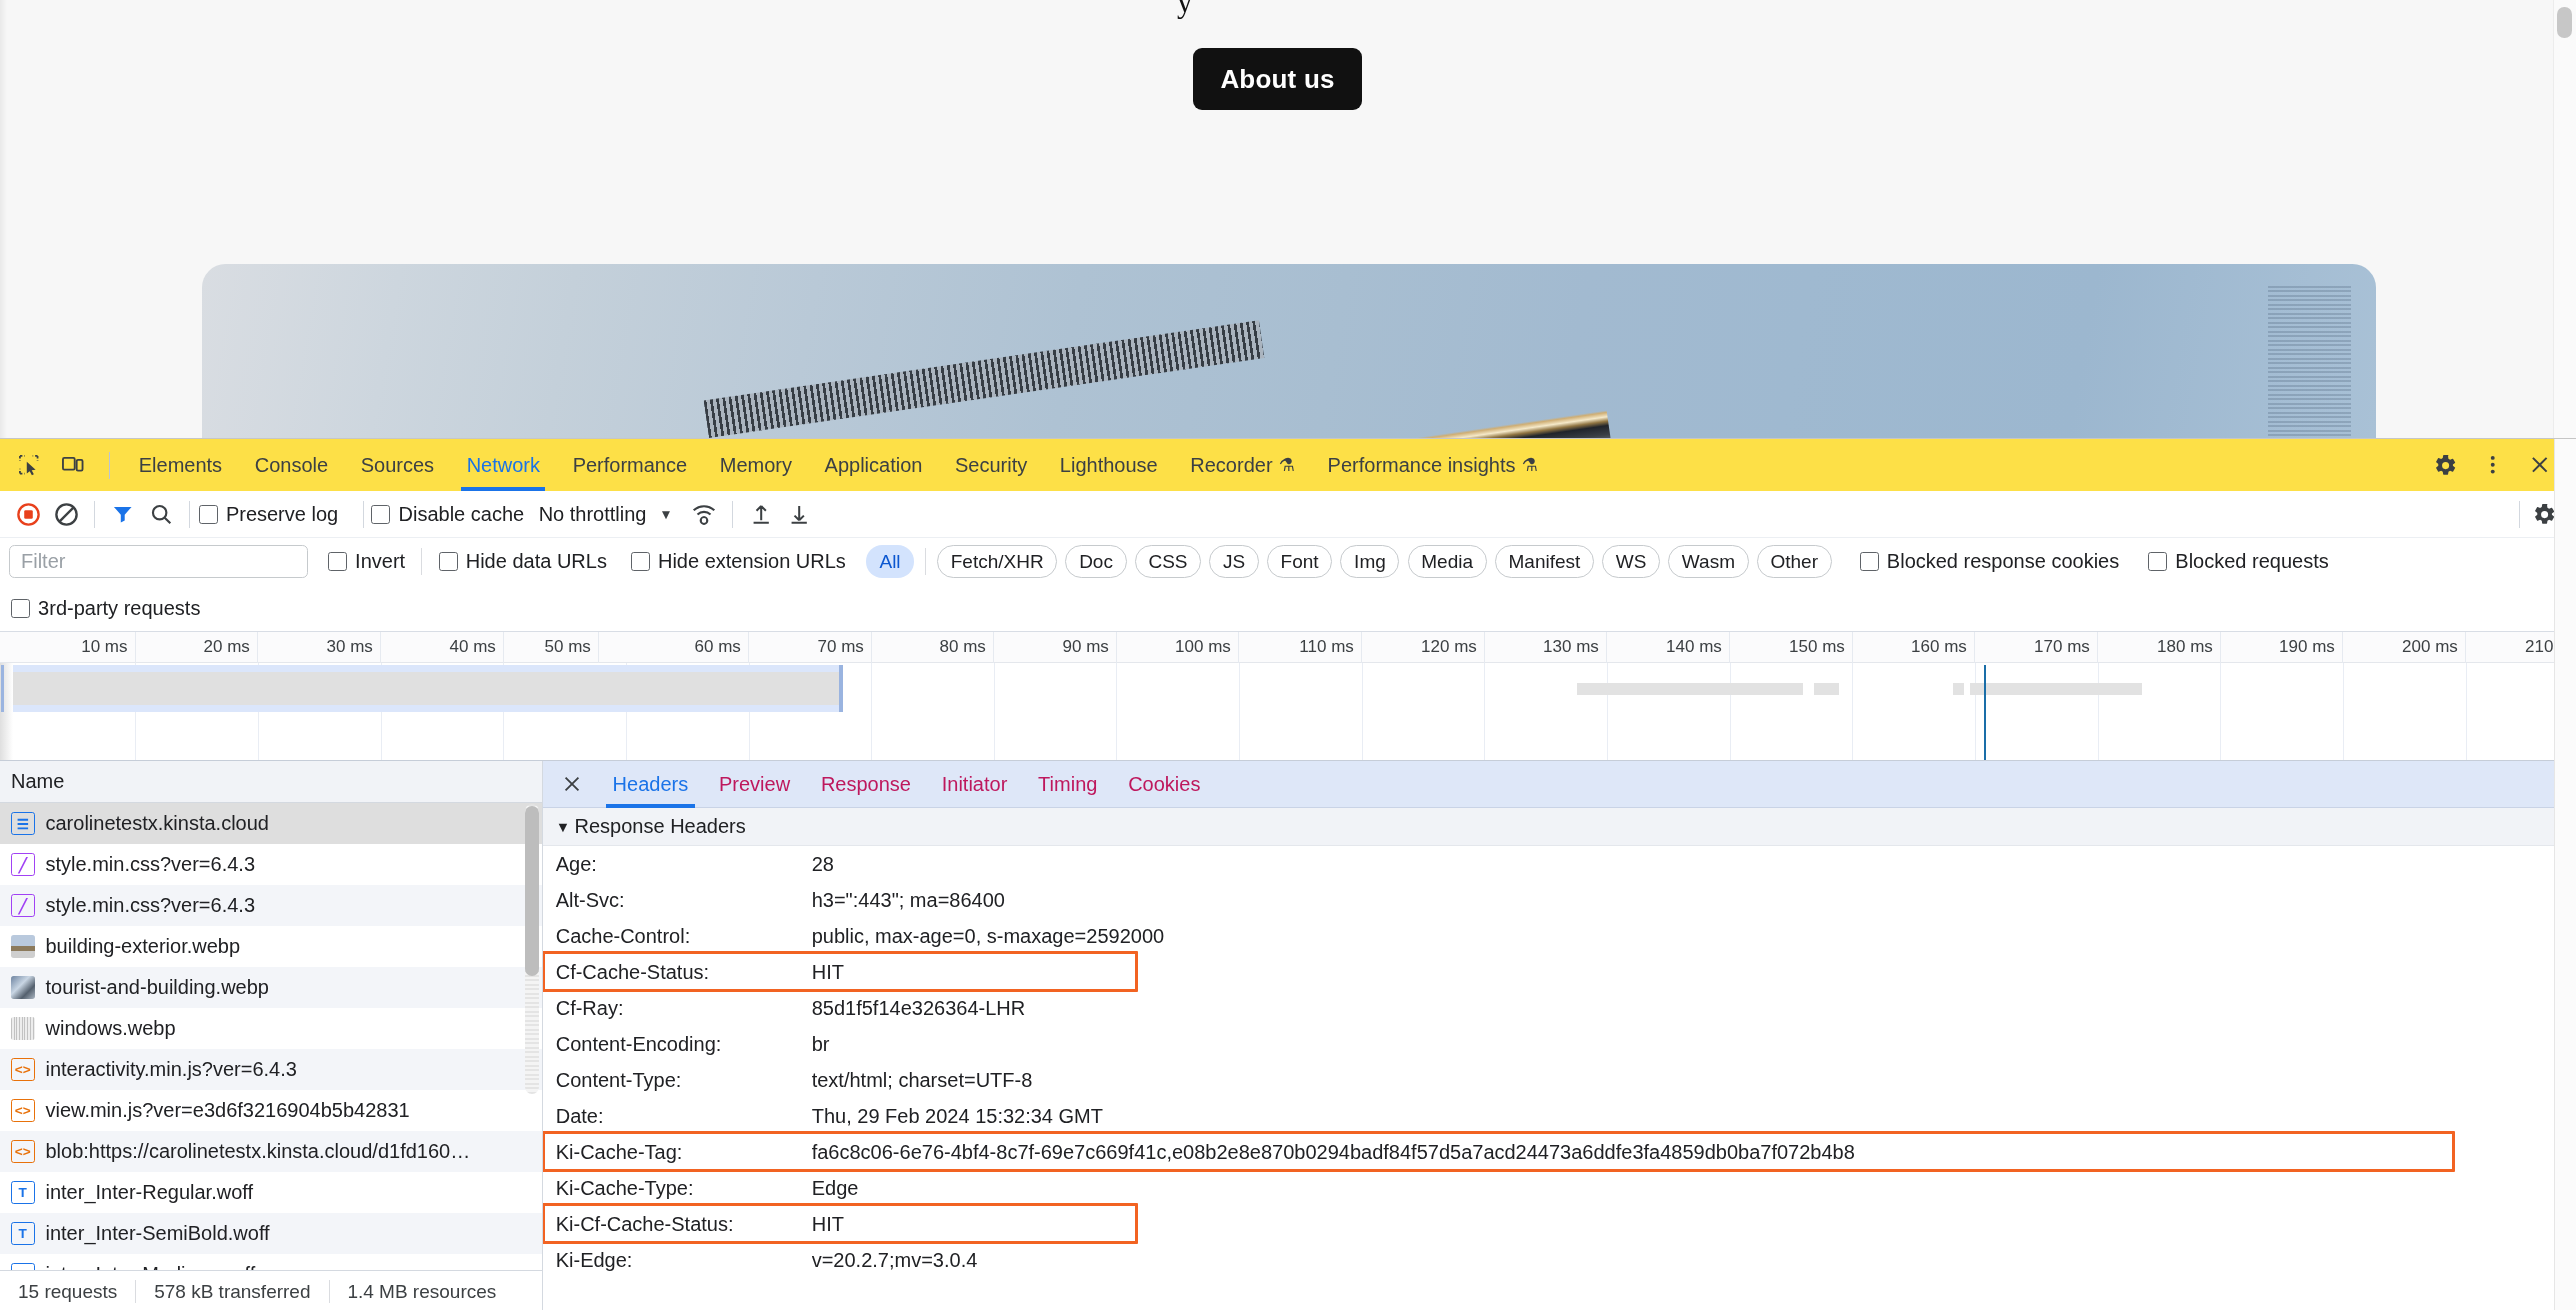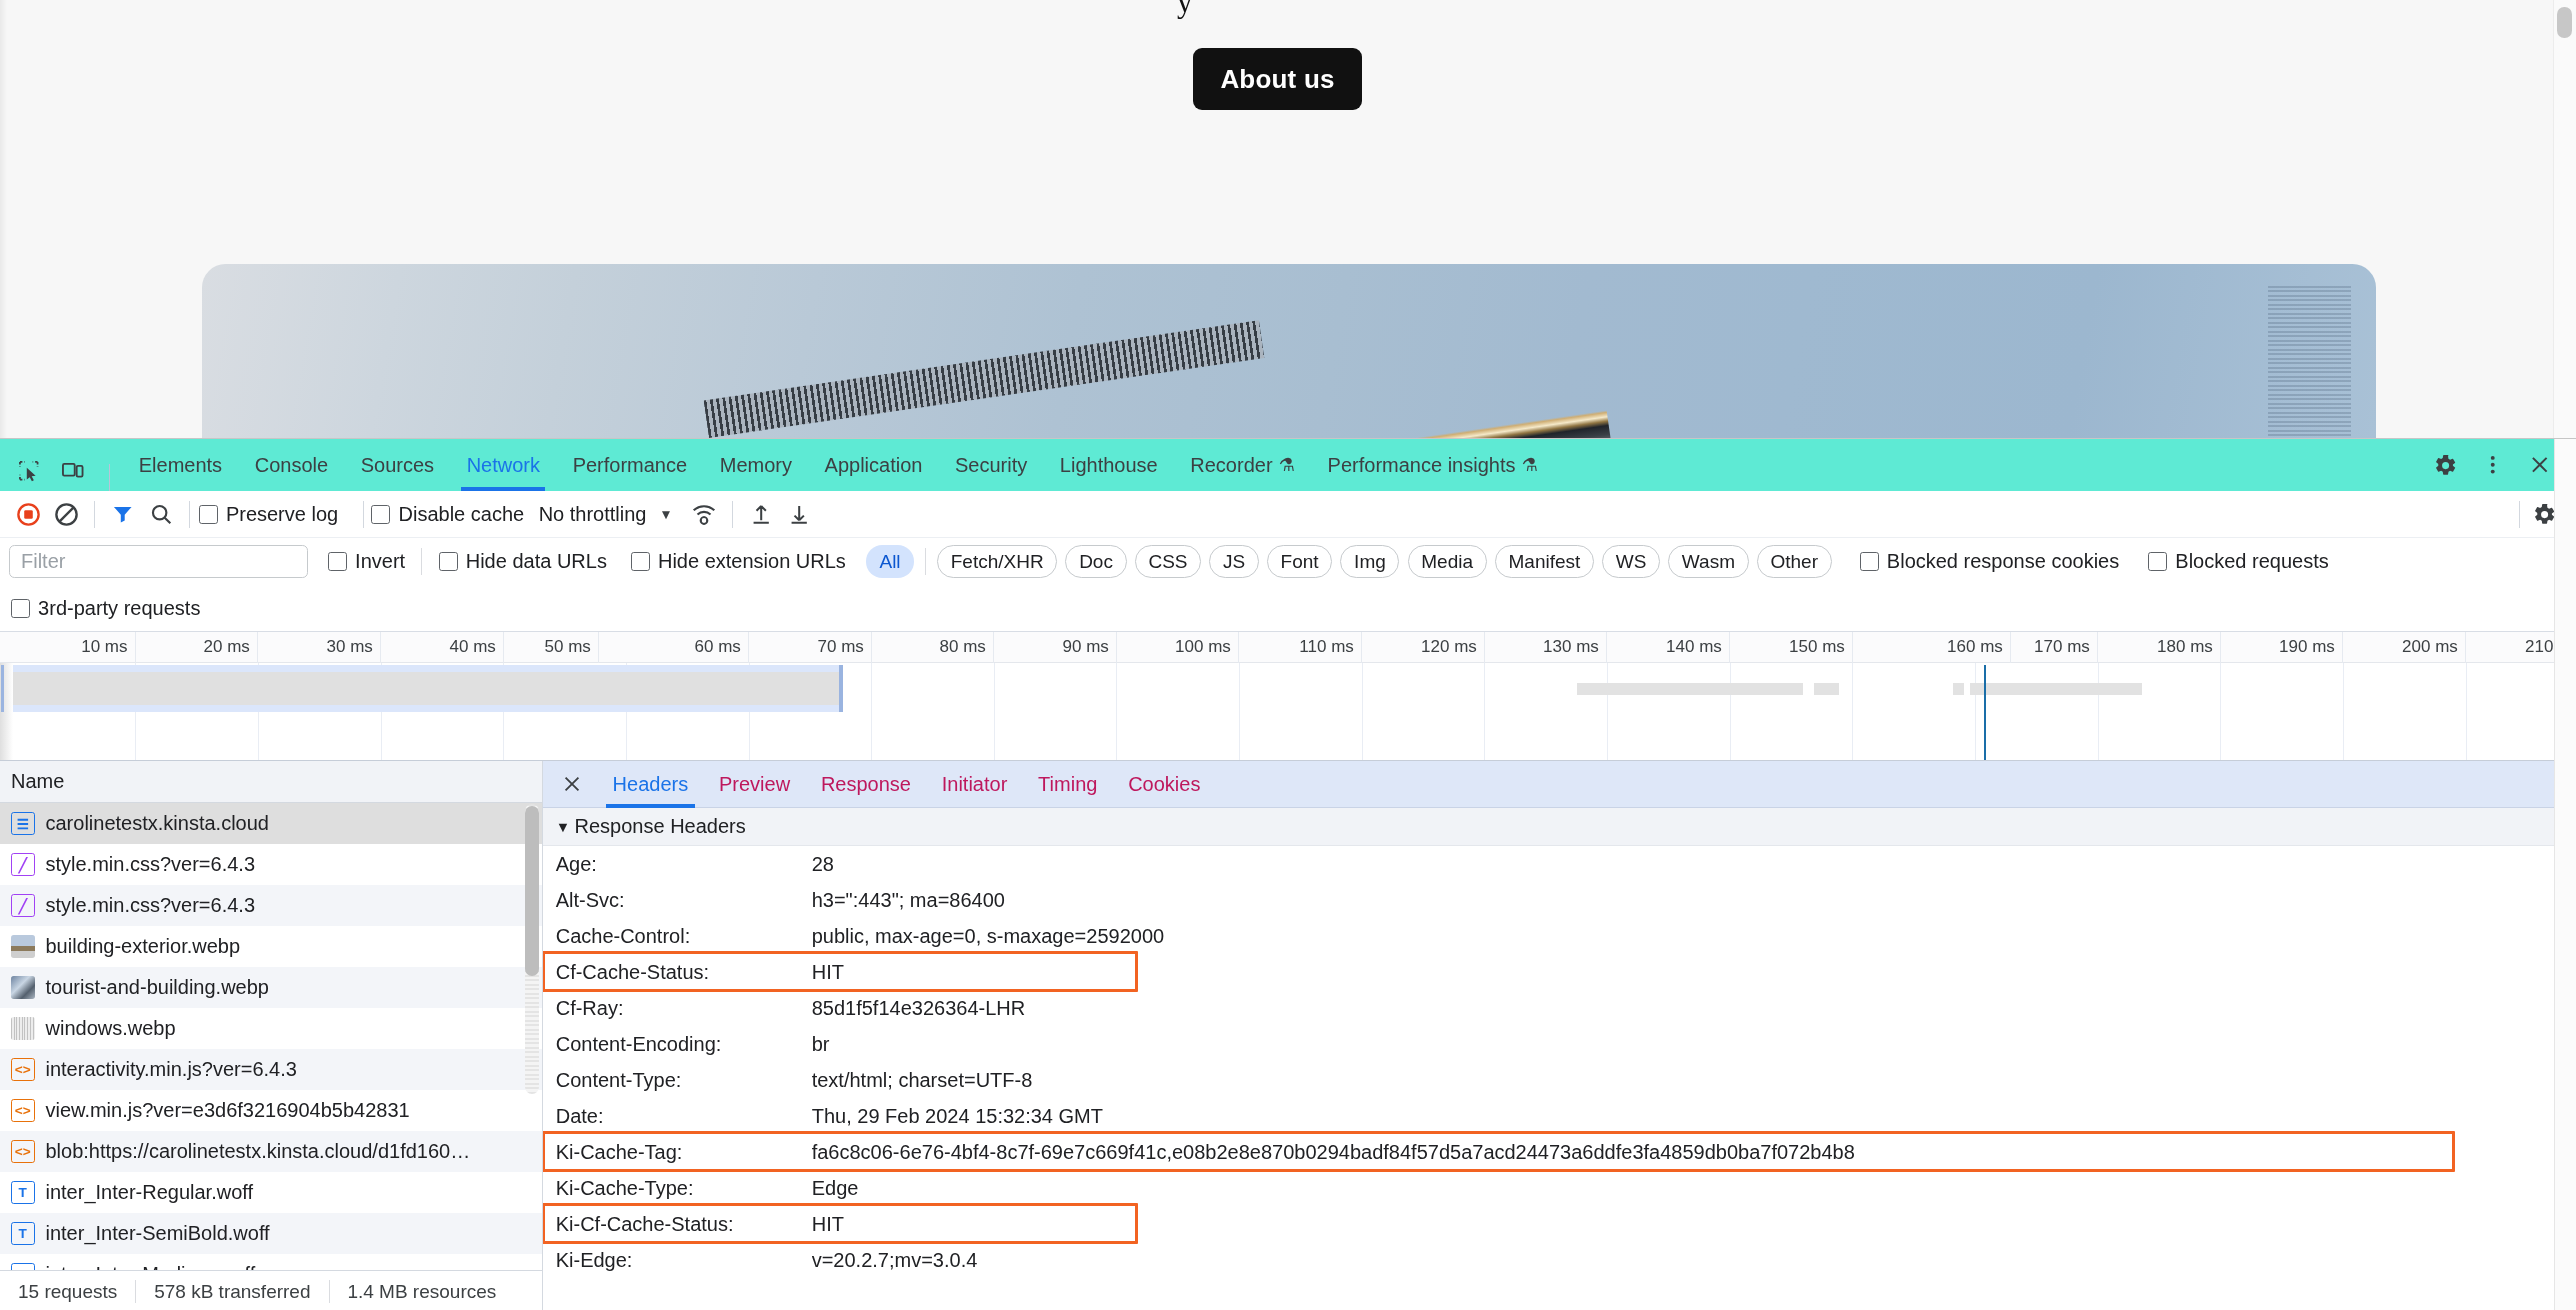--- a/index.html
+++ b/index.html
@@ -113,23 +113,23 @@
     background: #ffffff;
     border-top: 0.9px solid #c6c6c6;
     font-size: 20px;
     color: #202124;
   }
 
   
   #dt-tabbar {
     position: relative;
     height: 52px;
-    background: #5eead4;
+    background: #fde047;
     display: flex;
-    align-items: flex-end;
+    align-items: center;
     padding-left: 9px;
   }
   .dt-tool-icon {
     width: 40px; height: 40px;
     display: flex; align-items: center; justify-content: center;
     cursor: pointer; border-radius: 3.6px;
     margin-right: 3.6px;
   }
   .vdiv {
     width: 0.9px; height: 27px;
@@ -725,21 +725,21 @@
         </div>
         <div class="tick" style="left: 1484px; width: 123px;">
           <span>130 ms</span>
         </div>
         <div class="tick" style="left: 1607px; width: 123px;">
           <span>140 ms</span>
         </div>
         <div class="tick" style="left: 1730px; width: 123px; text-align: center;">
           <span>150 ms</span>
         </div>
-        <div class="tick" style="left: 1852px; width: 123px; margin-left: 36px;">
+        <div class="tick" style="left: 1852px; width: 123px;">
           <span>160 ms</span>
         </div>
         <div class="tick" style="left: 1975px; width: 123px;">
           <span>170 ms</span>
         </div>
         <div class="tick" style="left: 2098px; width: 123px;">
           <span>180 ms</span>
         </div>
         <div class="tick" style="left: 2220px; width: 123px;">
           <span>190 ms</span>

